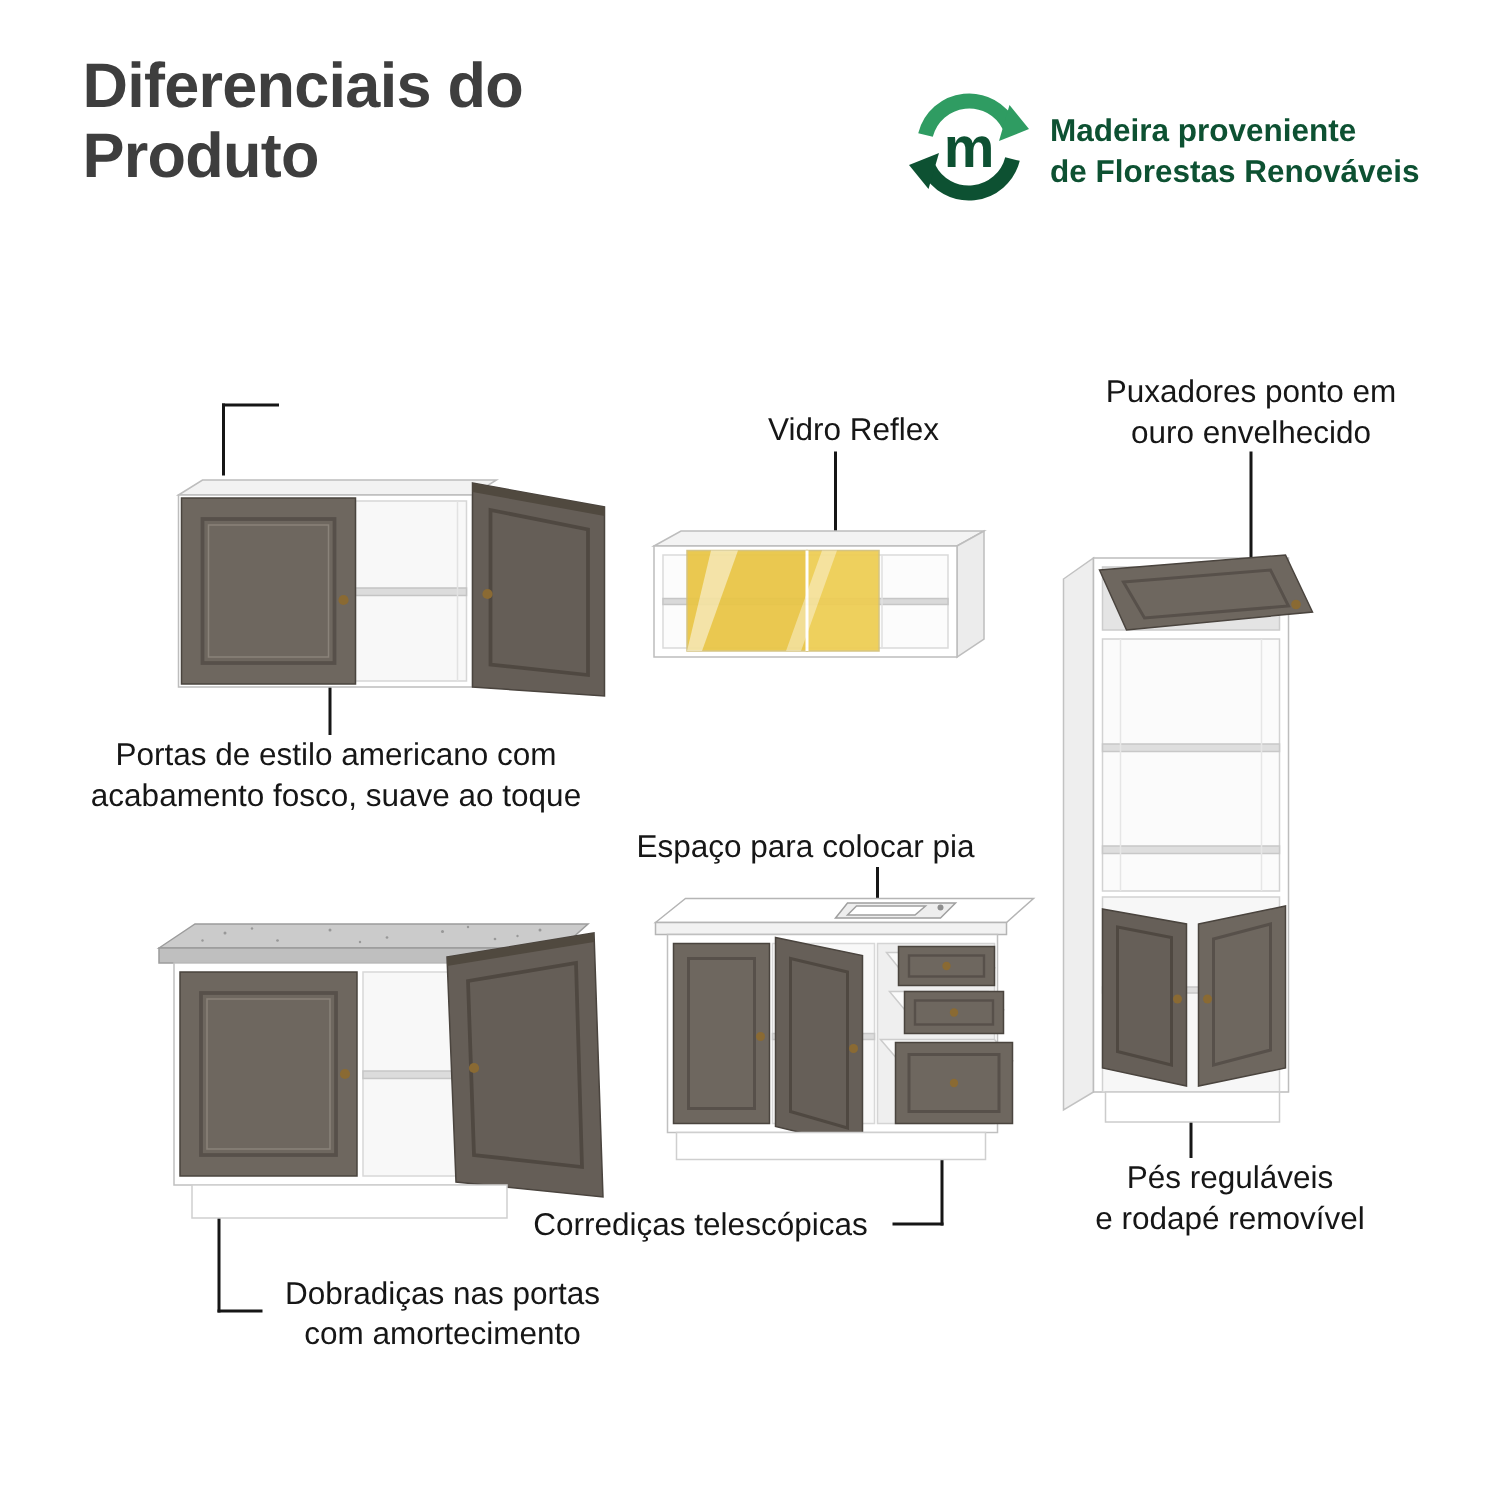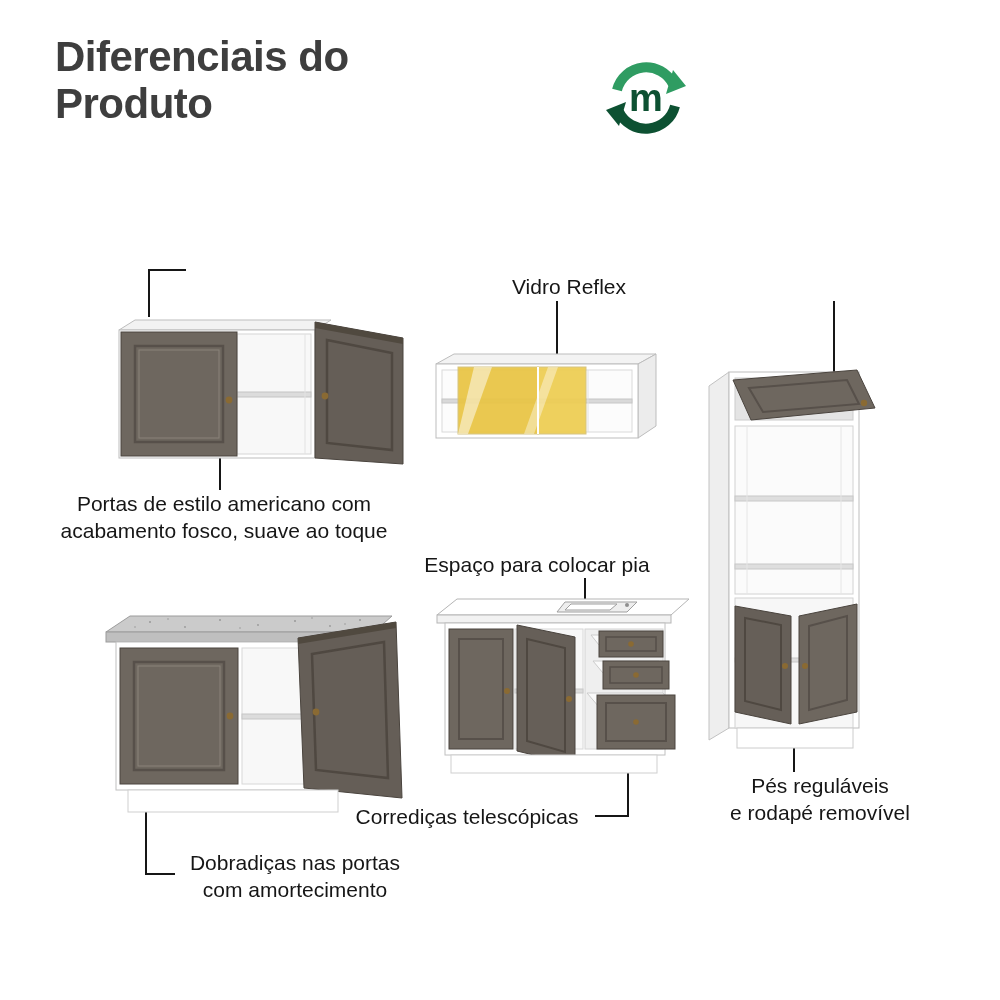--- a/index.html
+++ b/index.html
@@ -48,22 +48,26 @@
   <h1 class="title">Diferenciais do
 Produto</h1>
 
   <svg class="eco-logo" viewBox="0 0 84 84">
     <path d="M 13 34 A 30 30 0 0 1 69 28" fill="none" stroke="#2f9c62" stroke-width="10"></path>
     <polygon points="69,14 82,30 62,38" fill="#2f9c62"></polygon>
     <path d="M 71 50 A 30 30 0 0 1 15 56" fill="none" stroke="#0d5132" stroke-width="10"></path>
     <polygon points="15,70 2,54 22,46" fill="#0d5132"></polygon>
     <text x="42" y="55" text-anchor="middle" font-size="38" font-weight="bold" fill="#0d5132" font-family="Liberation Sans, sans-serif">m</text>
   </svg>
+  <div class="eco-text">Madeira proveniente
+de Florestas Renováveis</div>
 
   <div class="callout" style="left:492px; top:274px; width:130px;margin-left:12px;">Vidro Reflex</div>
+  <div class="callout" style="left:720px; top:249px; width:228px;">Puxadores ponto em
+ouro envelhecido</div>
   <div class="callout" style="left:36px; top:491px; width:376px;">Portas de estilo americano com
 acabamento fosco, suave ao toque</div>
   <div class="callout" style="left:403px; top:552px; width:268px;">Espaço para colocar pia</div>
   <div class="callout" style="left:340px; top:804px; width:254px;">Corrediças telescópicas</div>
   <div class="callout" style="left:698px; top:773px; width:244px;text-align:center;">Pés reguláveis
 e rodapé removível</div>
   <div class="callout" style="left:172px; top:850px; width:246px;">Dobradiças nas portas
 com amortecimento</div>
 
   <div class="cl" style="left:148px; top:269px; width:38px; height:2px;"></div>

